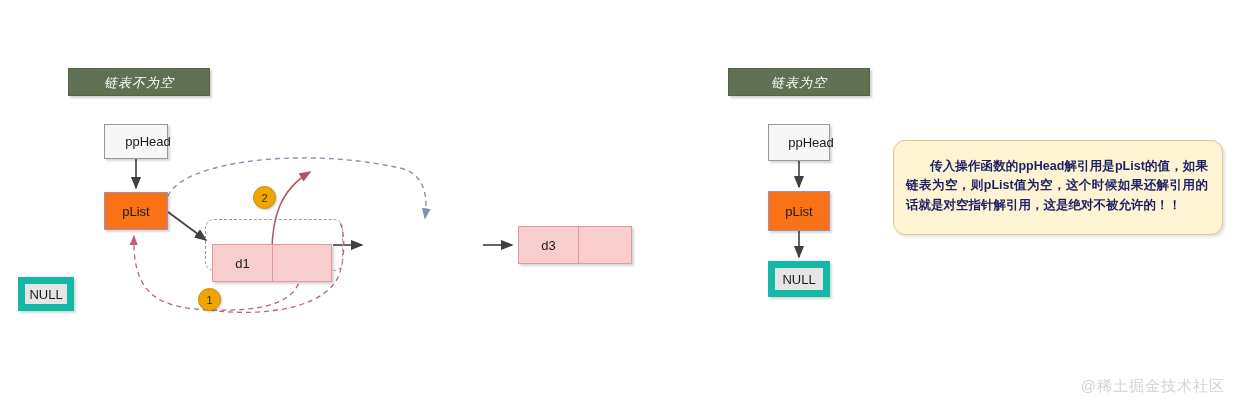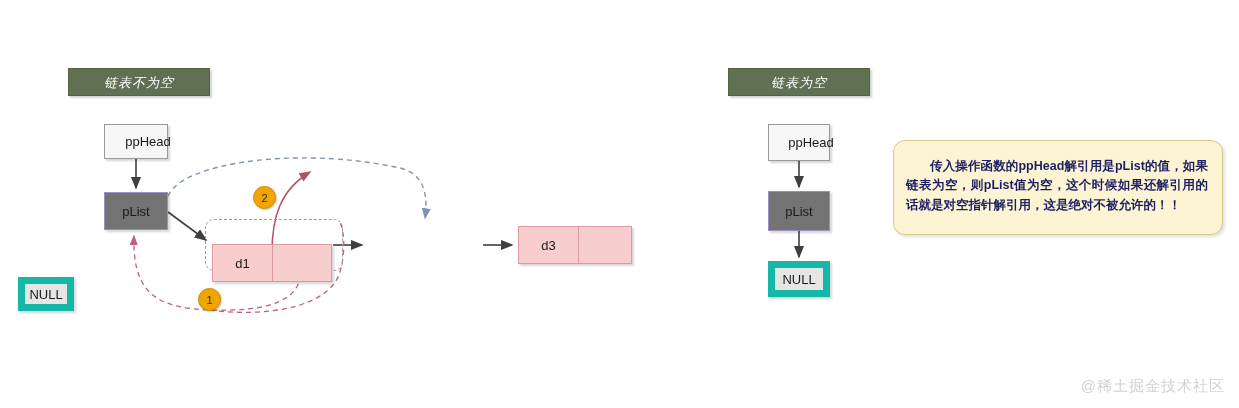--- a/index.html
+++ b/index.html
@@ -53,21 +53,21 @@
     position: absolute;
     display: flex;
     align-items: center;
     justify-content: center;
     font-size: 13px;
     color: #1a1a1a;
     box-shadow: 2px 2px 2px rgba(0,0,0,0.16);
     box-sizing: border-box;
   }
   .box-white  { background: #f7f7f7; border: 1px solid #9a9a9a; padding-left: 24px; }
-  .box-purple { background: #737373; border: 1px solid #9f8fbd; }
+  .box-purple { background: #f97316; border: 1px solid #9f8fbd; }
   .box-yellow { background: #e5e5e5; border: 7px solid #14b8a6; }
 
   #ppHead-l { left: 104px; top: 124px; width: 64px; height: 35px; }
   #pList-l  { left: 104px; top: 192px; width: 64px; height: 38px; }
   #null-l   { left: 18px;  top: 277px; width: 56px; height: 34px; }
 
   #ppHead-r { left: 768px; top: 124px; width: 62px; height: 37px; }
   #pList-r  { left: 768px; top: 191px; width: 62px; height: 40px; }
   #null-r   { left: 768px; top: 261px; width: 62px; height: 36px; }
 

